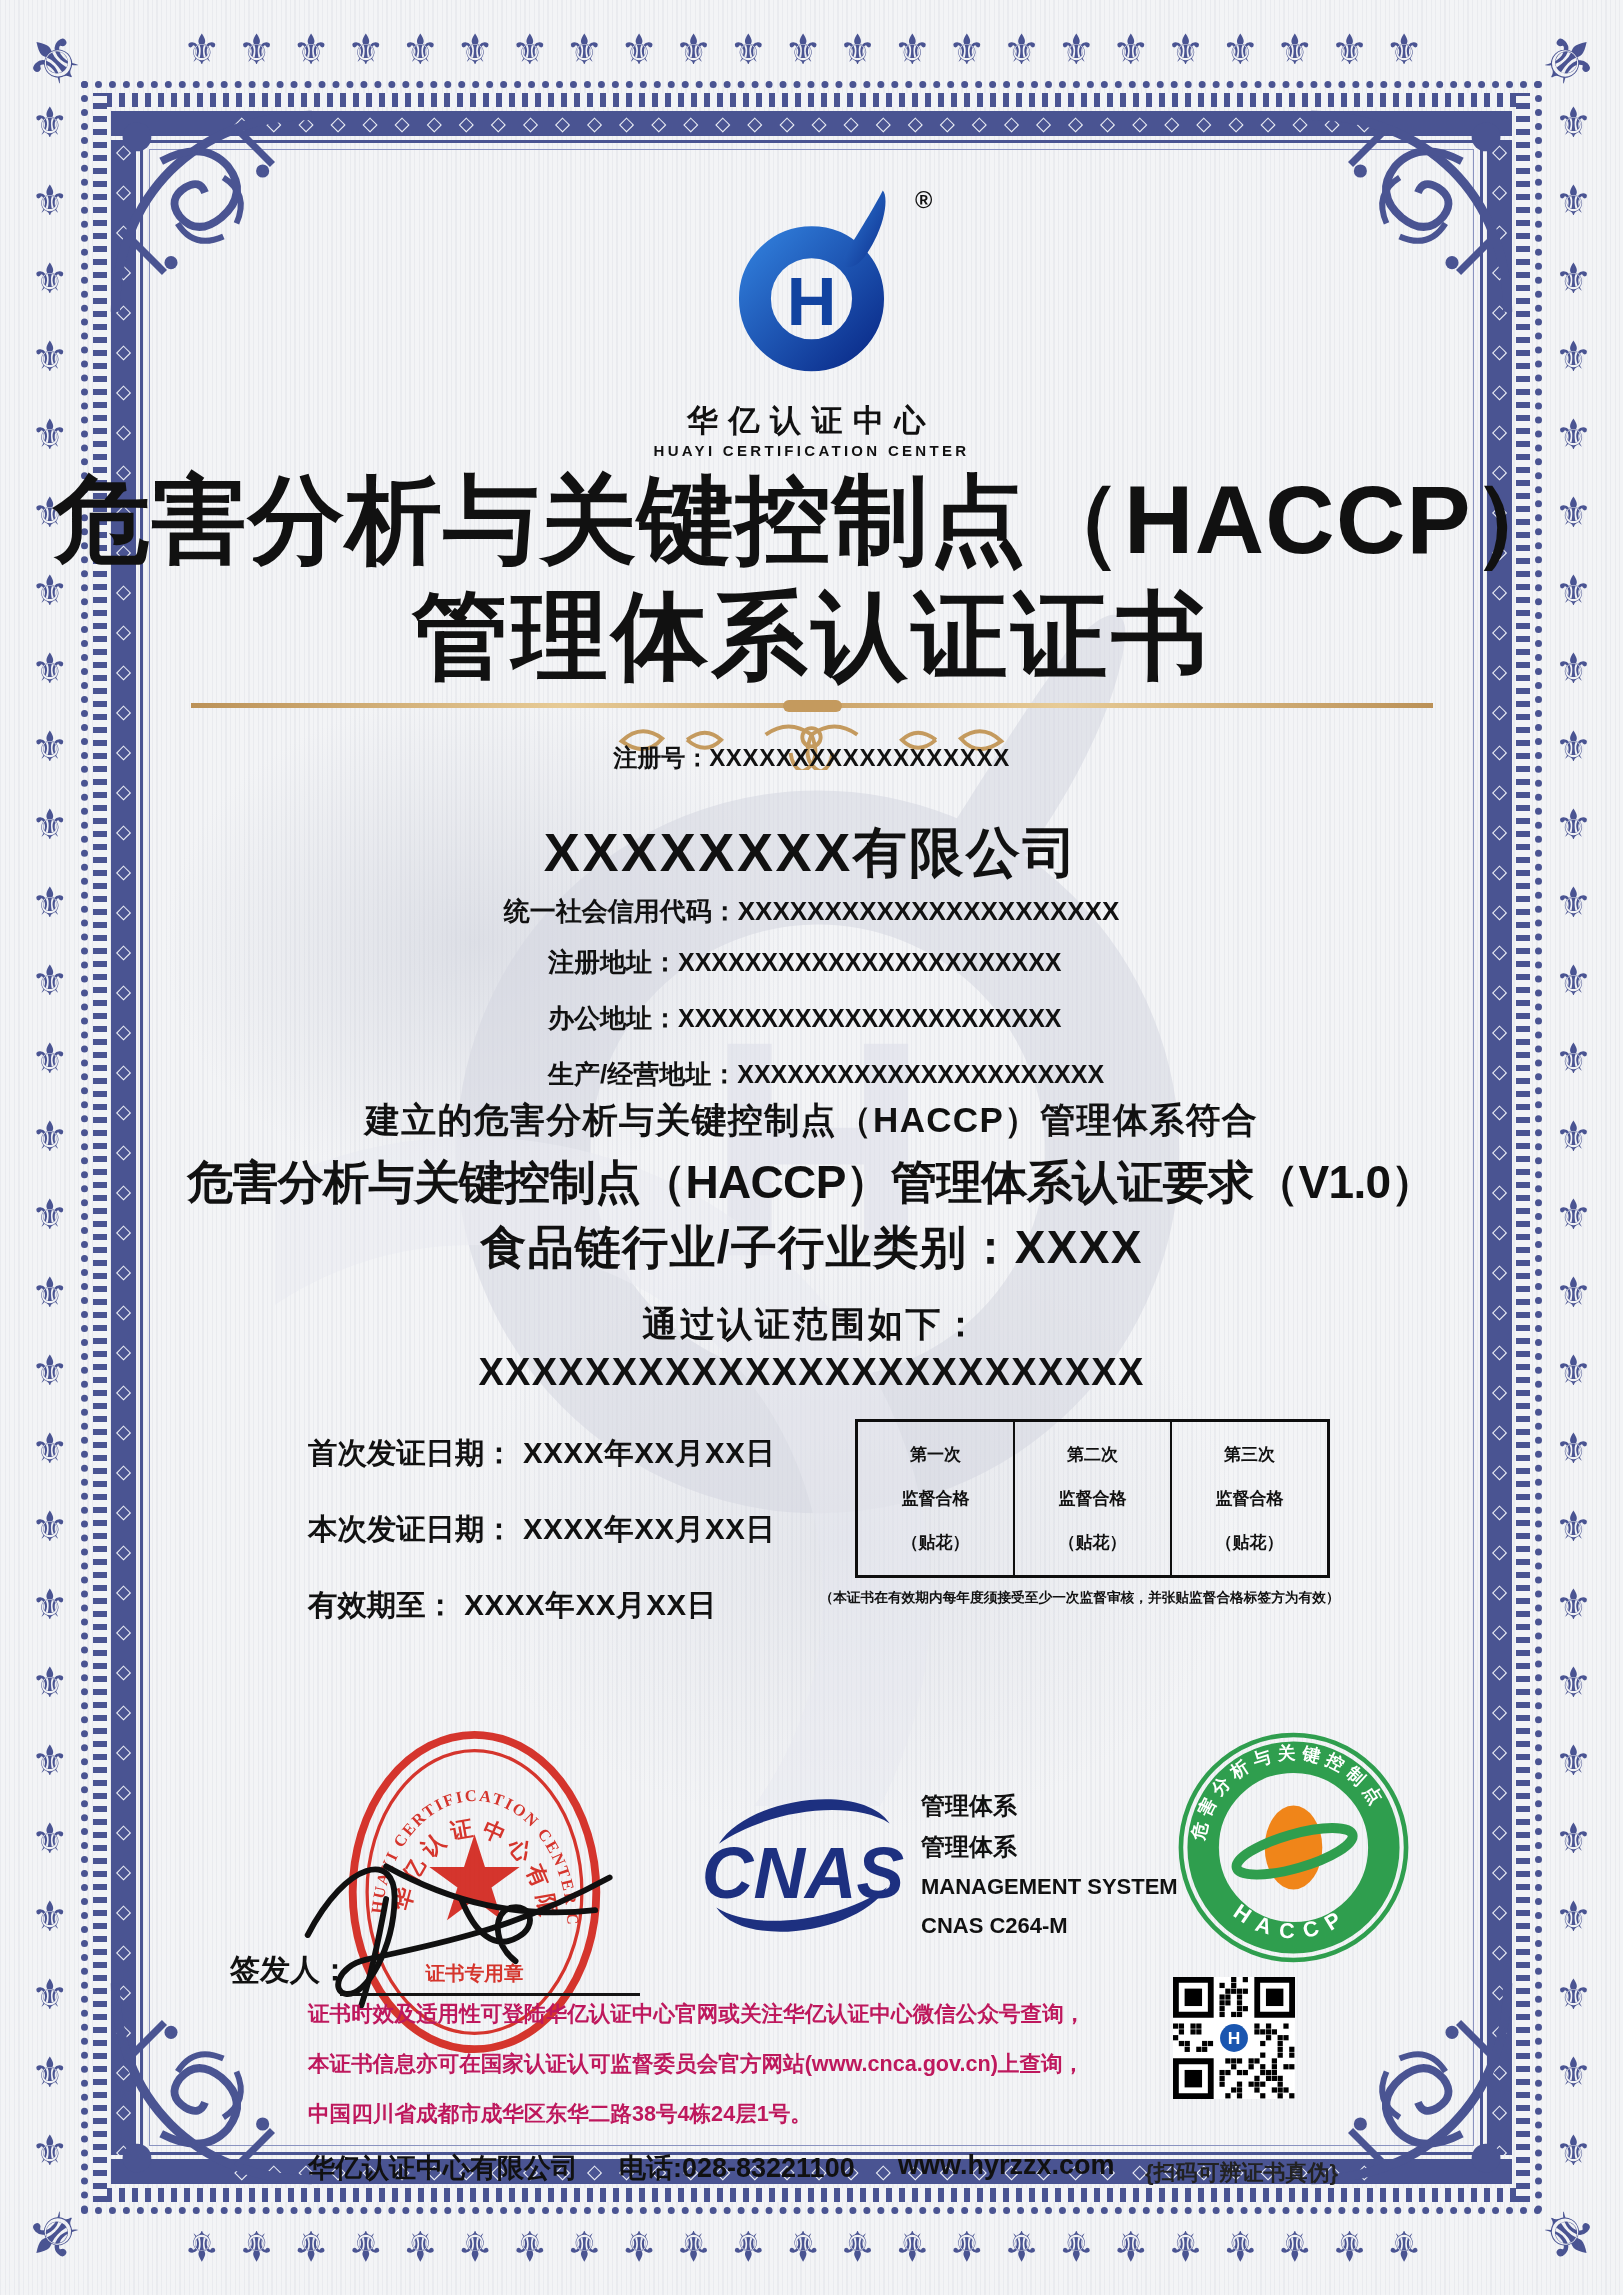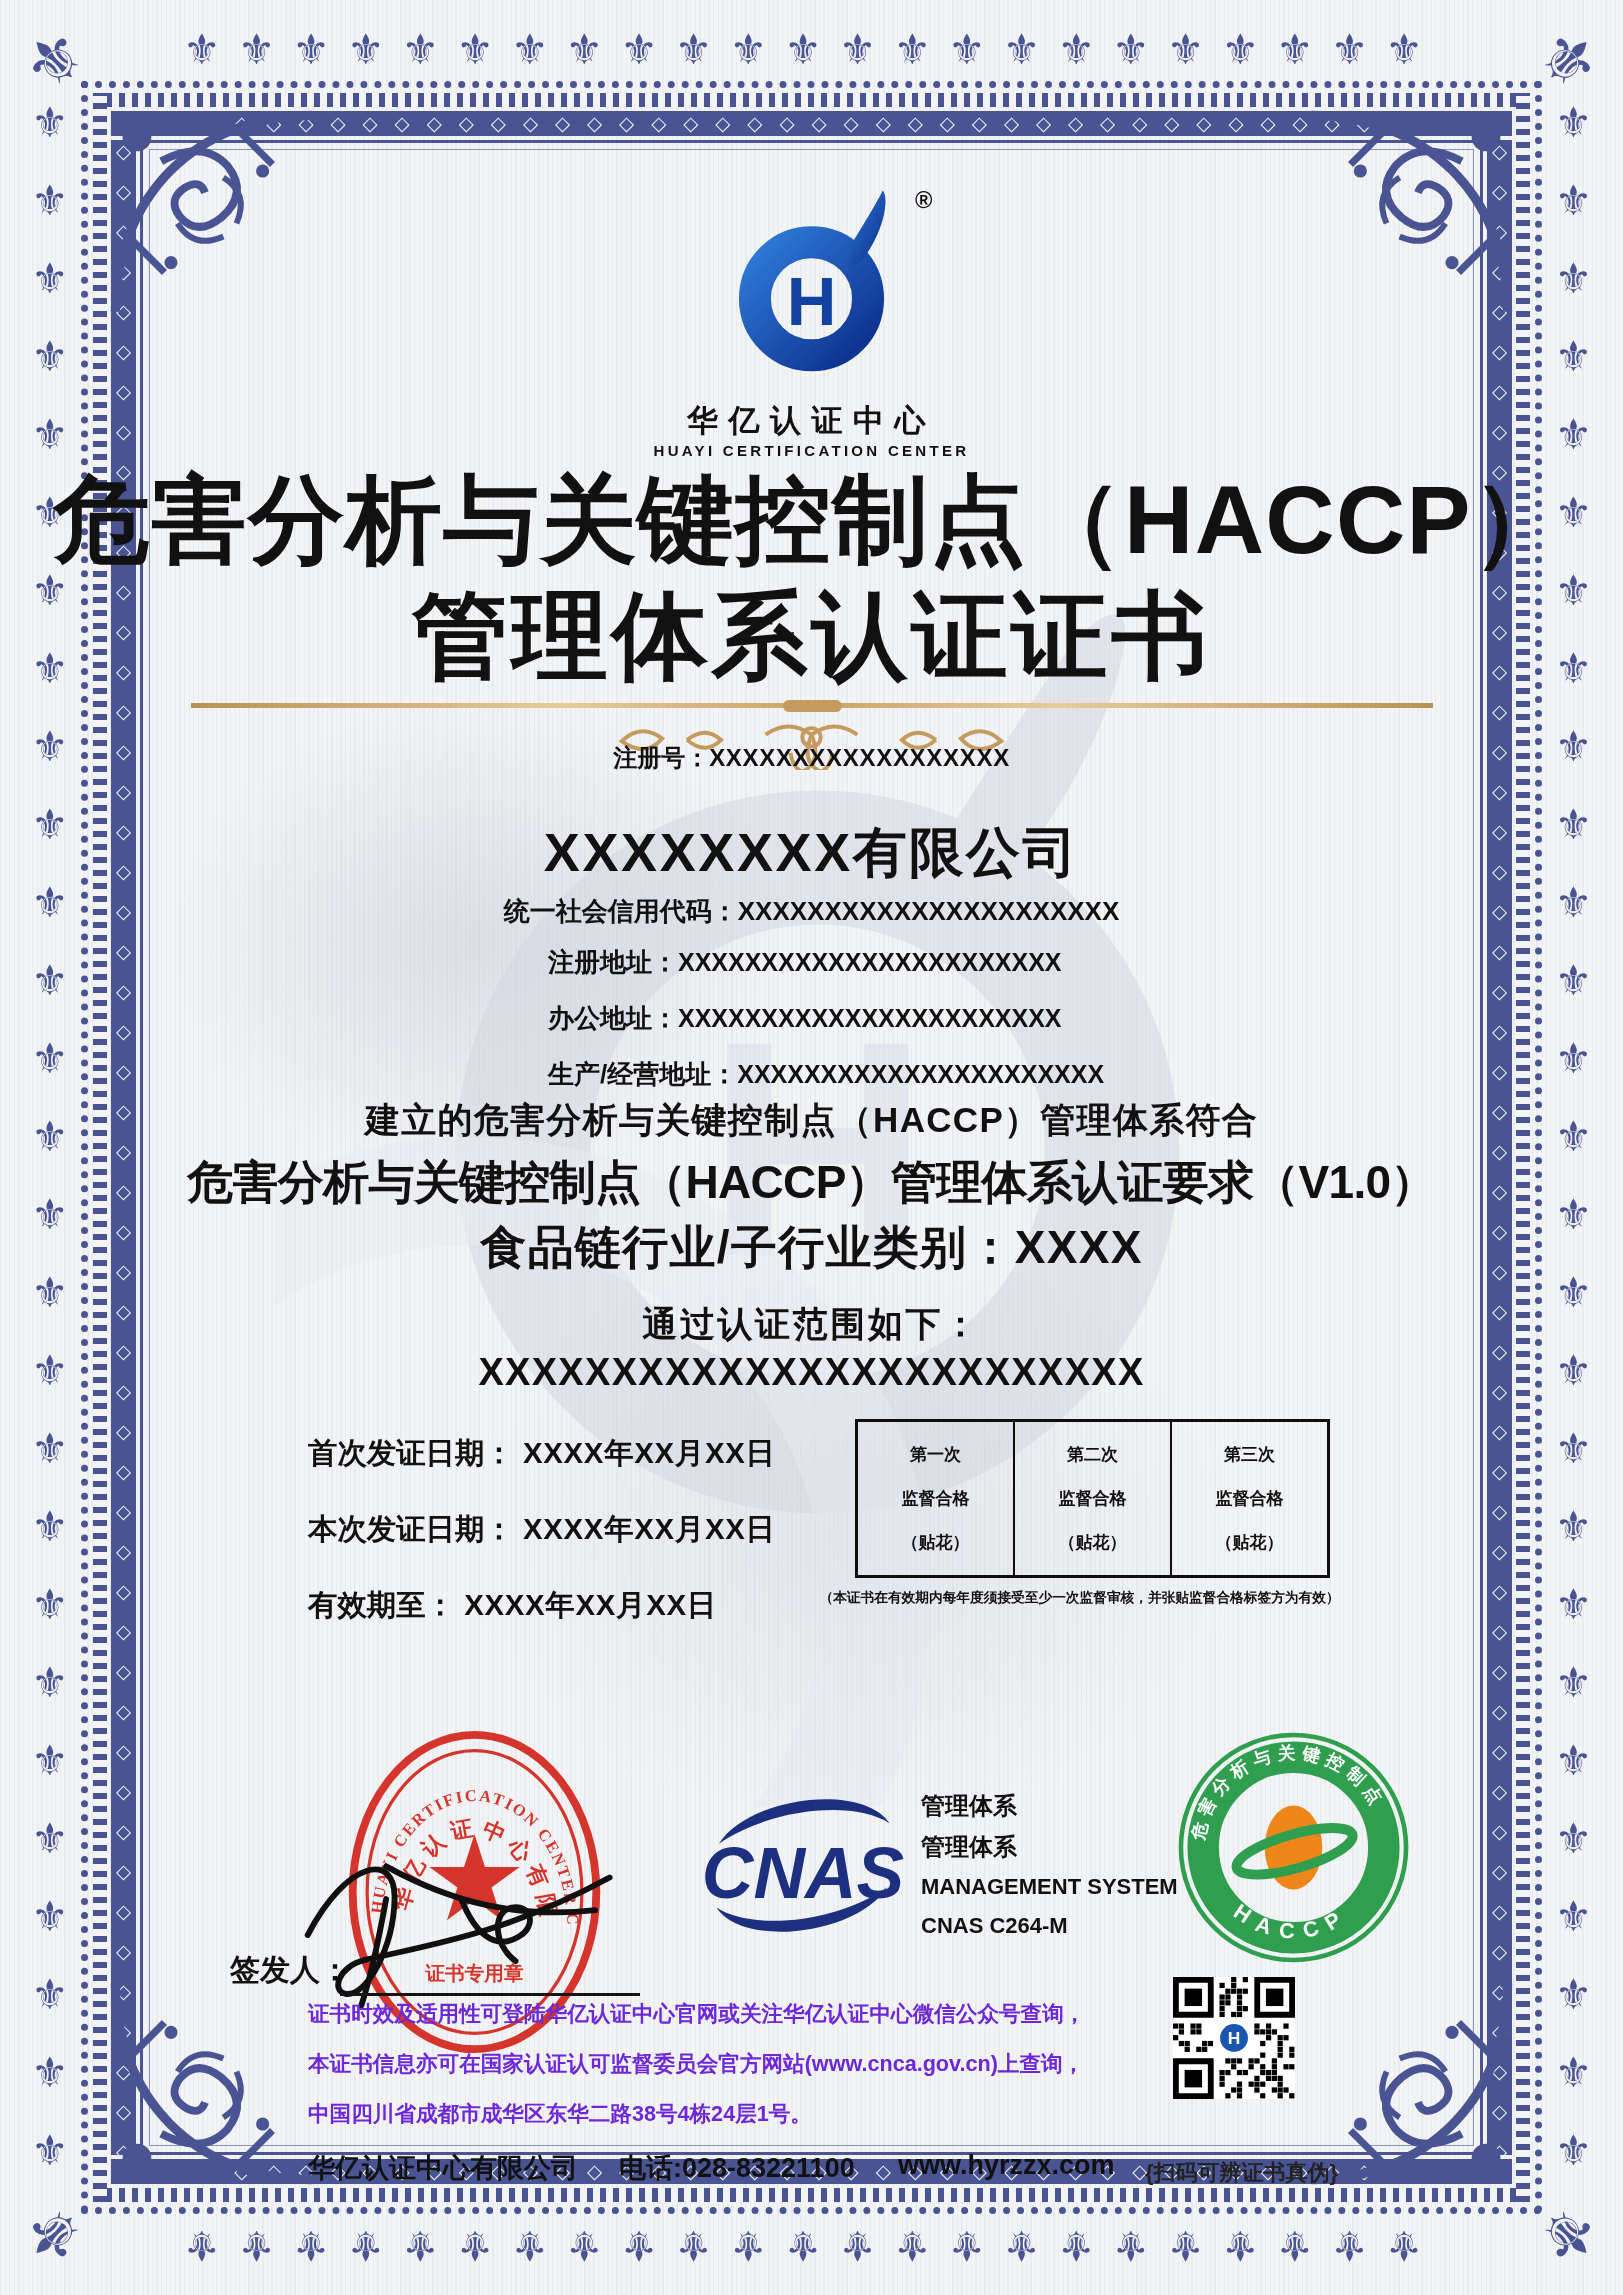--- a/index.html
+++ b/index.html
@@ -65,21 +65,21 @@
   .dates .vl{font-weight:700;letter-spacing:0.7px;margin-left:9.2px;}
   .sup-table{left:855px;top:1419px;width:469px;height:153px;border:3.3px solid #0e0e0e;display:flex;background:transparent;}
   .sup-cell{flex:1;display:flex;flex-direction:column;justify-content:space-evenly;align-items:center;font-size:17px;font-weight:700;}
   .sup-cell.mid{border-left:2.6px solid #0e0e0e;border-right:2.6px solid #0e0e0e;}
   .sup-note{left:811px;top:1589px;width:537px;text-align:center;font-size:13.7px;font-weight:700;}
   .issuer{left:230px;top:1950px;font-size:30px;font-weight:800;}
   .sig-underline{position:absolute;left:340px;top:1993px;width:300px;height:2.6px;background:#141414;z-index:6;}
   .cnas-text{left:921px;top:1794px;font-size:24px;font-weight:600;line-height:1;}
   .cnas-text div{margin-bottom:17px;}
   .cnas-text .b{font-size:22px;font-weight:800;}
-  .footer-lines{left:308px;top:1989px;font-size:21.6px;font-weight:600;line-height:50px;color:#6d28d9;white-space:nowrap;}
+  .footer-lines{left:308px;top:1989px;font-size:21.6px;font-weight:600;line-height:50px;color:#be185d;white-space:nowrap;}
   .bottom-row{position:absolute;top:2150px;z-index:5;white-space:nowrap;}
   .b-company{left:308px;font-size:27px;font-weight:800;}
   .b-phone{left:619px;font-size:27px;font-weight:800;}
   .b-web{left:898px;font-size:27px;font-weight:800;}
   .b-qrnote{left:1145px;top:2158px;font-size:22px;font-weight:600;color:#222;}
   .qr-wrap{position:absolute;left:1173px;top:1977px;width:122px;height:122px;z-index:5;}
 </style>
 </head>
 <body>
 

